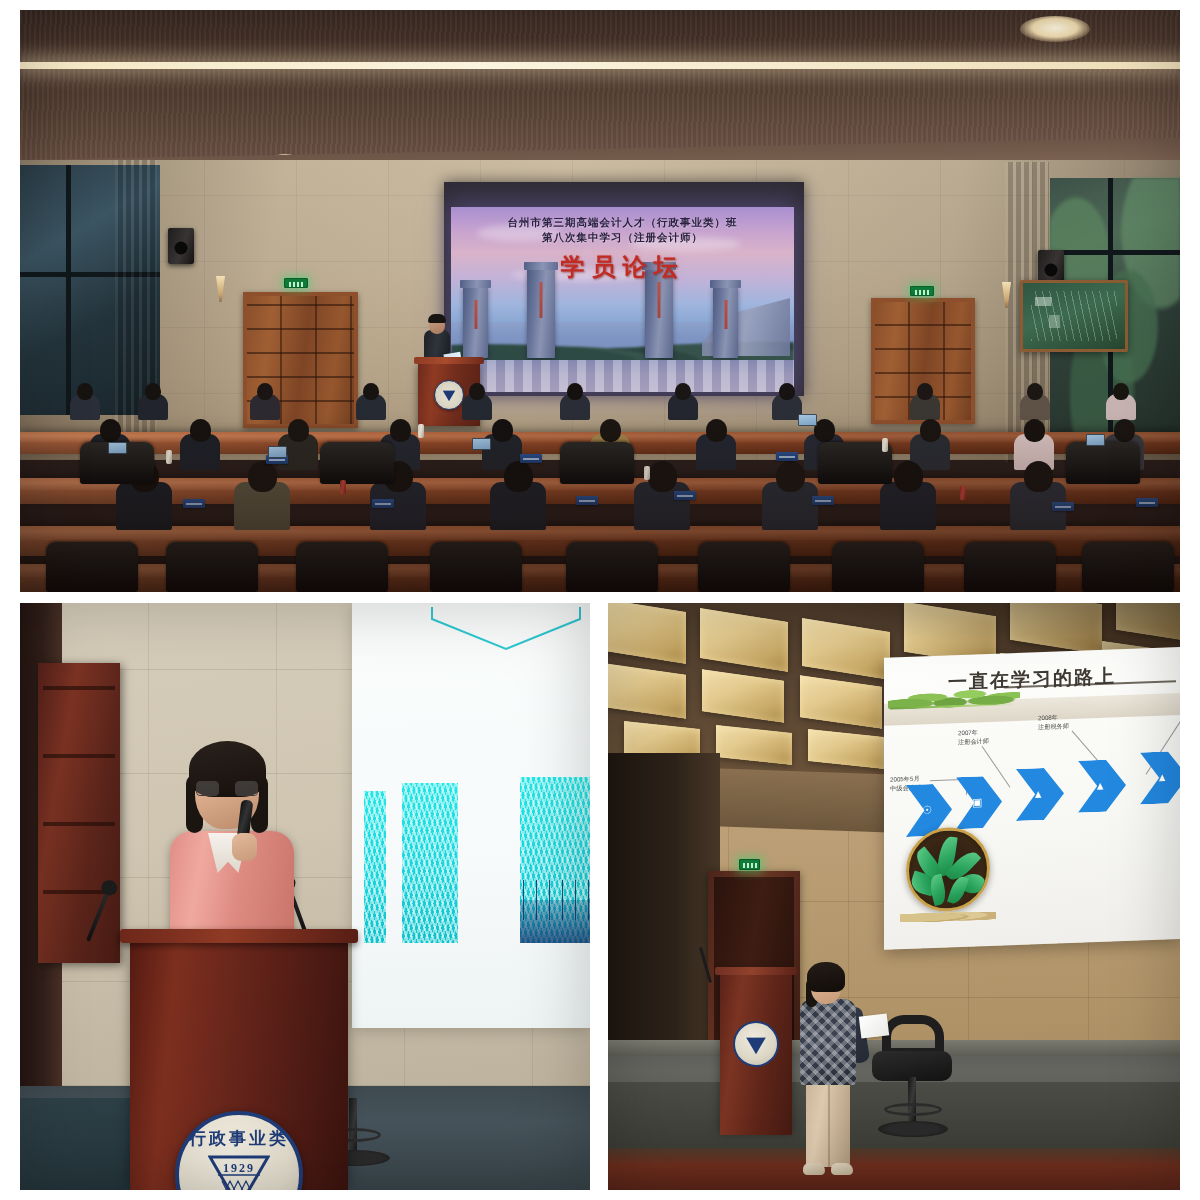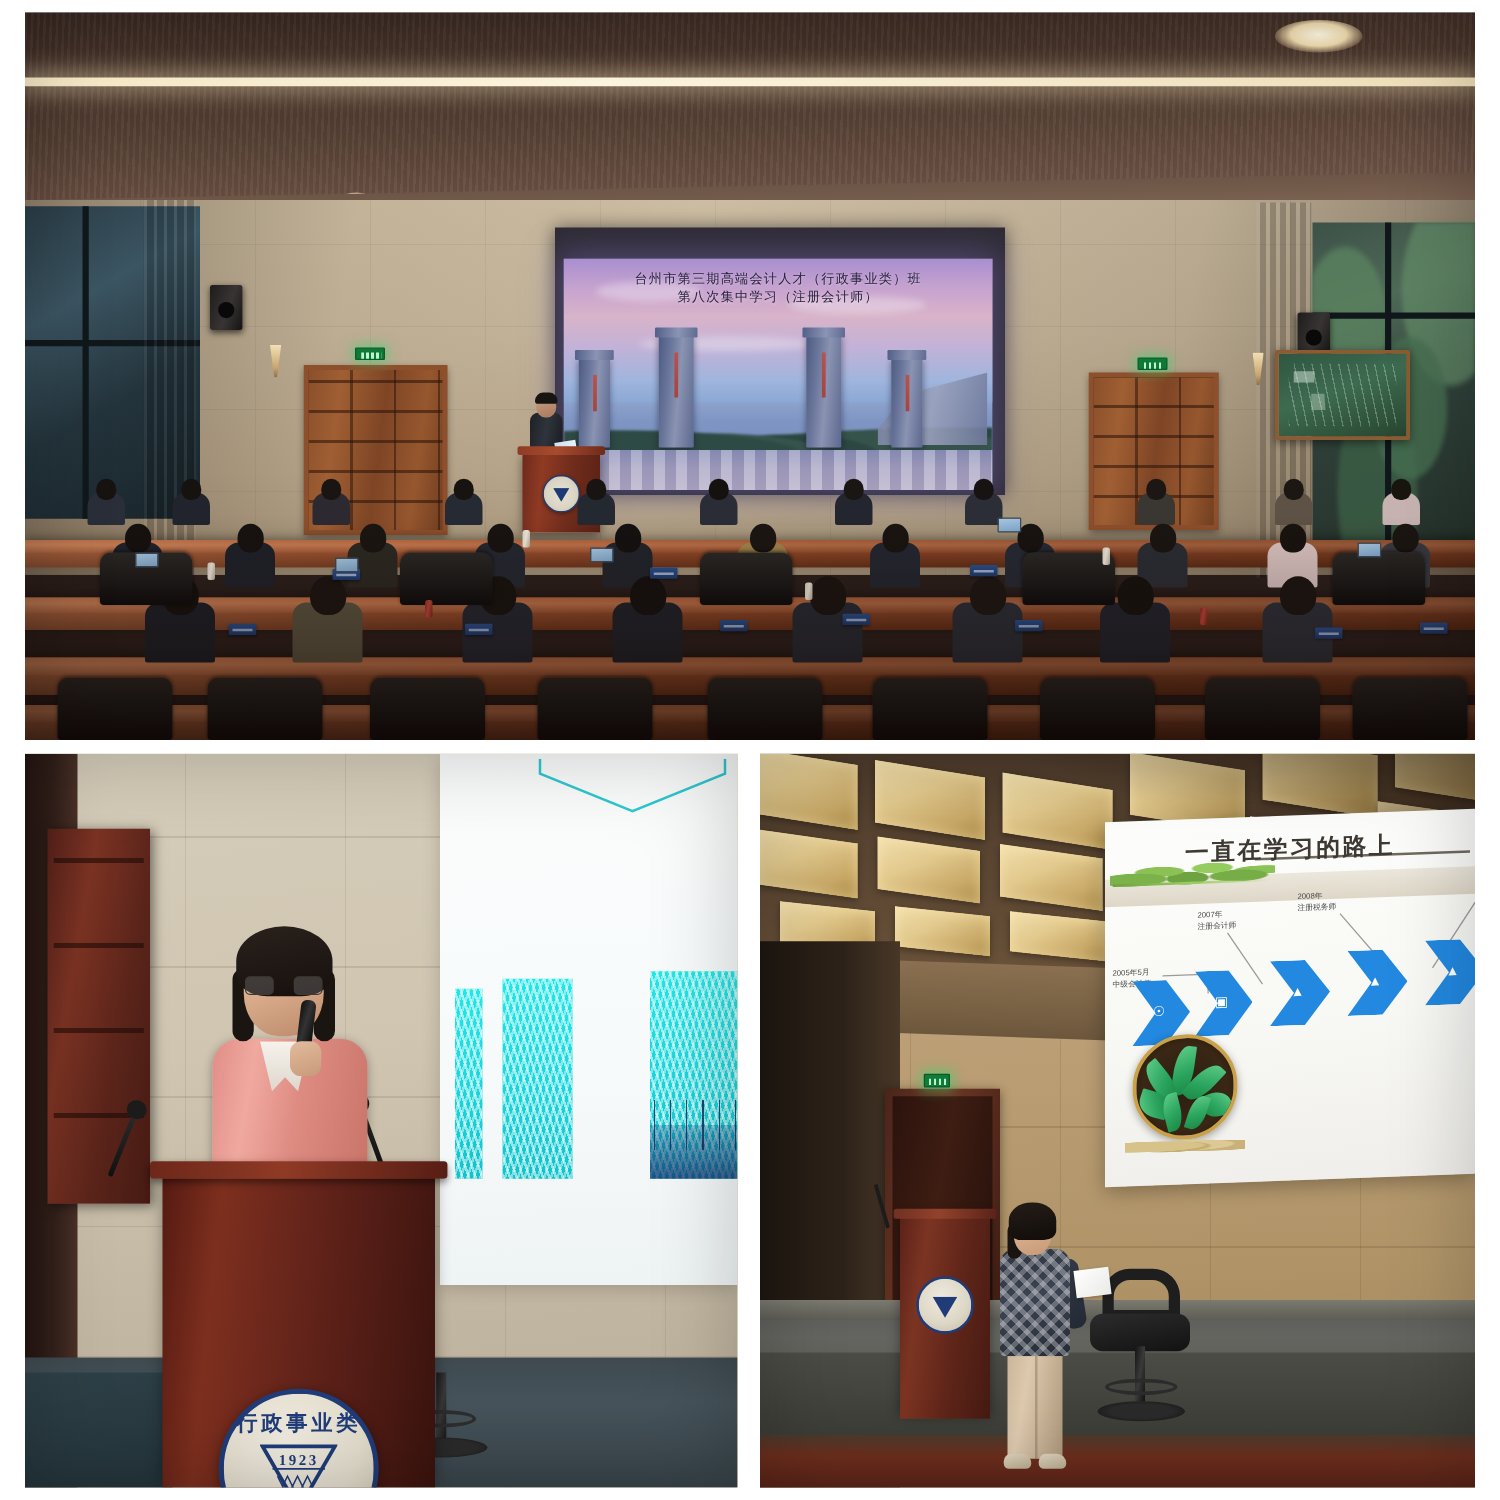--- a/index.html
+++ b/index.html
@@ -84,21 +84,21 @@
     position:absolute; left:0; top:0; width:100%; height:62%;
     background:linear-gradient(180deg,#a98fd0 0%,#c8a4cf 22%,#d9b3c9 40%,#c2b2d8 62%,#9fb5dd 85%,#8aa8d4 100%);
   }
   .p1-cloud {
     position:absolute; border-radius:50%;
     background:rgba(255,255,255,.30); filter:blur(3px);
   }
   .p1-s-title {
     position:absolute; left:0; width:100%; text-align:center;
     color:#2a2140; font-family:"Liberation Serif", serif;
-    font-weight:normal; letter-spacing:1px;
+    font-weight:bold; letter-spacing:1px;
     text-shadow:0 1px 2px rgba(255,255,255,.35);
   }
   .p1-s-line1 { top:9px; font-size:10.5px; }
   .p1-s-line2 { top:24px; font-size:10.5px; }
   .p1-s-big {
     position:absolute; top:44px; left:0; width:100%; text-align:center;
     color:#c22a22; font-family:"Liberation Serif", serif;
     font-size:24px; font-weight:bold; letter-spacing:7px;
     text-shadow:1px 1px 2px rgba(90,20,20,.5), 0 0 7px rgba(255,140,120,.35);
   }
@@ -837,20 +837,21 @@
       <div class="p1-pillar" style="left:262px; width:25px; height:72px;">
         <div class="p1-pillar-red"></div>
       </div>
 
       <div class="p1-plaza">
         <div class="p1-plaza-tiles"></div>
       </div>
 
       <div class="p1-s-title p1-s-line1">台州市第三期高端会计人才（行政事业类）班</div>
       <div class="p1-s-title p1-s-line2">第八次集中学习（注册会计师）</div>
+      <div class="p1-s-big">学员论坛</div>
     </div>
 
     <div class="p1-presenter-body"></div>
     <div class="p1-presenter-head"></div>
     <div class="p1-presenter-hair"></div>
     <div class="p1-paper"></div>
     <div class="p1-podium">
       <div class="p1-podium-top"></div>
       <div class="p1-emblem"></div>
     </div>
@@ -1026,21 +1027,21 @@
     <div class="p2-podium">
       <div class="p2-podium-lip"></div>
       <div class="p2-emblem">
         <div class="p2-emb-cn">行政事业类</div>
         <svg class="p2-emb-tri" viewBox="0 0 62 54">
           <polygon points="2,2 60,2 31,52" fill="none" stroke="#1f3c78" stroke-width="3"></polygon>
           <line x1="10" y1="20" x2="52" y2="20" stroke="#1f3c78" stroke-width="1.4"></line>
           <polyline points="14,26 18,34 22,26 26,34 30,26 34,34 38,26 42,34 46,26" fill="none" stroke="#1f3c78" stroke-width="1.2"></polyline>
           <polyline points="18,34 22,42 26,34 30,42 34,34 38,42 42,34" fill="none" stroke="#1f3c78" stroke-width="1.2"></polyline>
         </svg>
-        <div class="p2-emb-year">1923</div>
+        <div class="p2-emb-year">1929</div>
 
       </div>
     </div>
 
     <div class="vignette"></div>
   </div>
 
   <div class="panel" id="panel-br">
     <div class="p3-wall">
       <div class="p3-wall-seams"></div>

